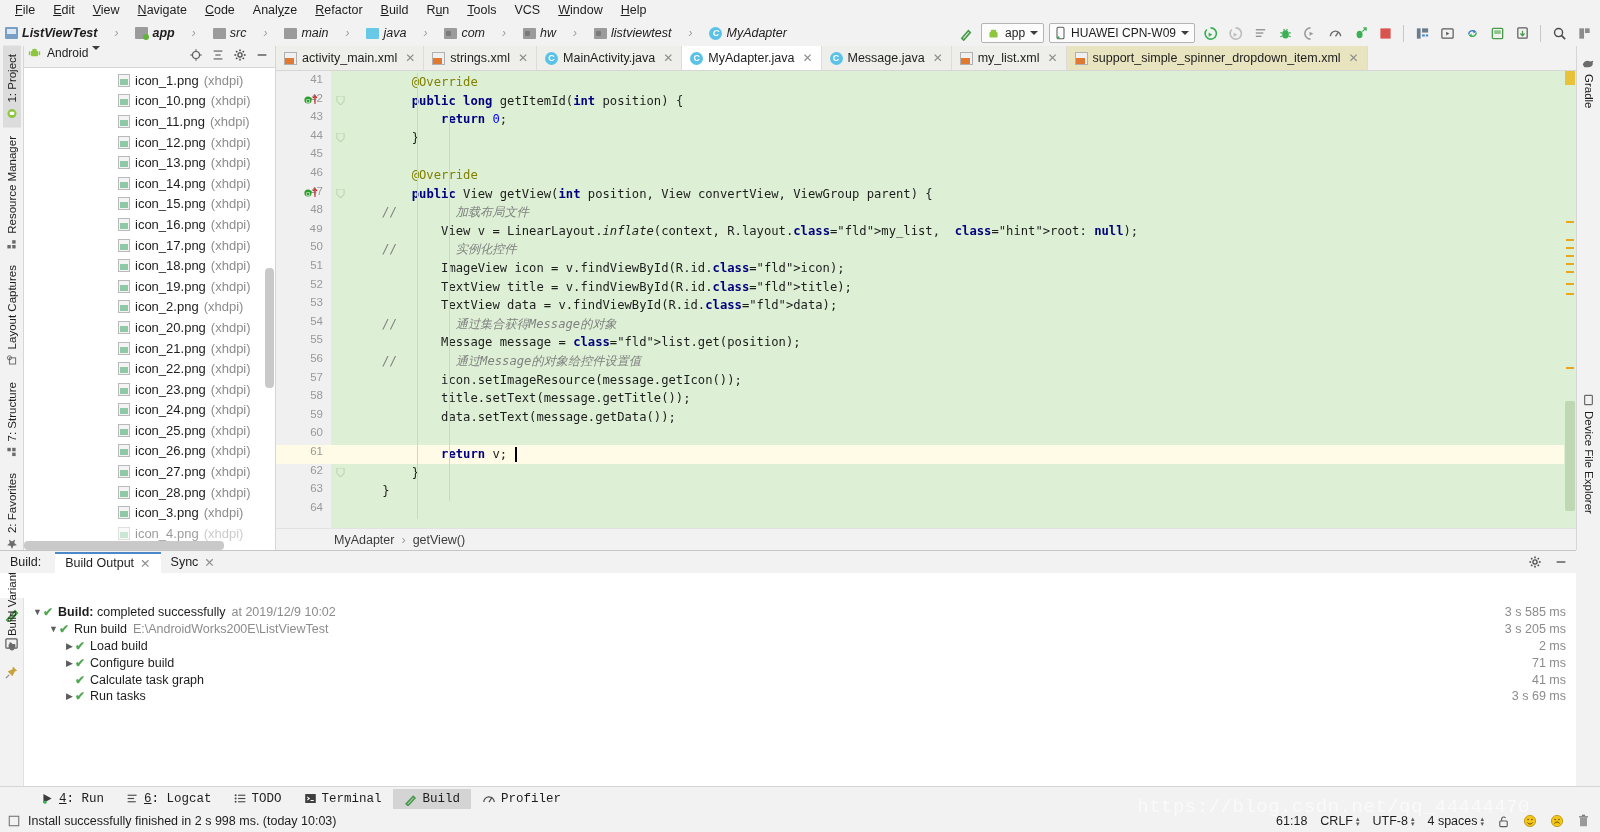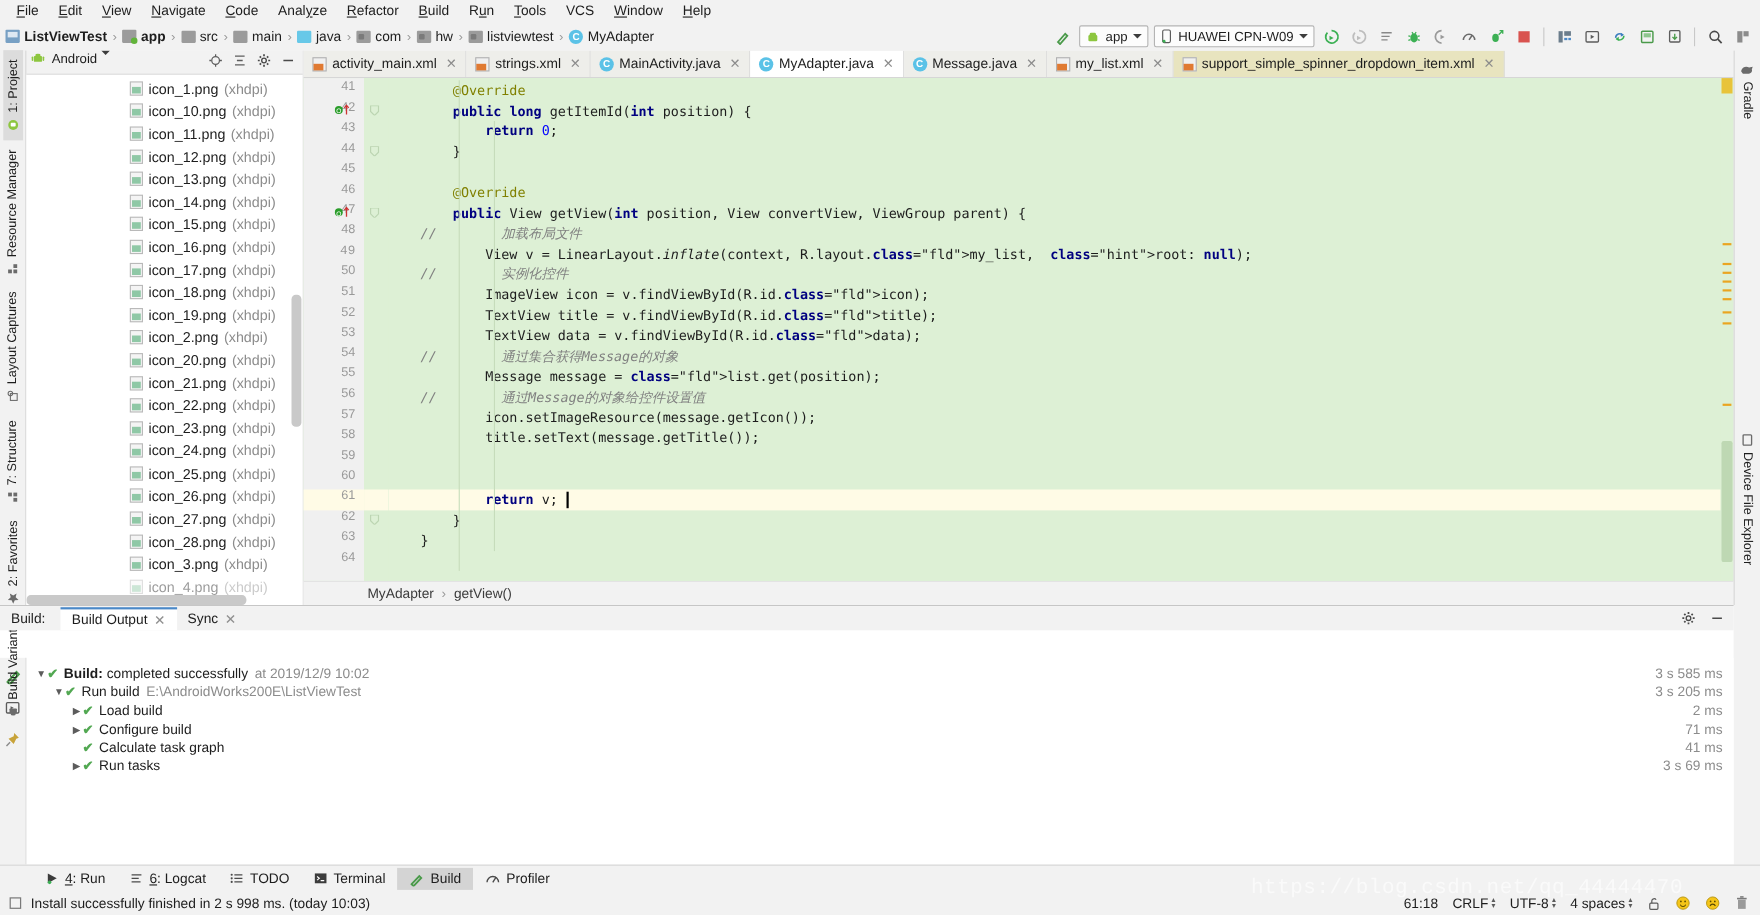--- a/index.html
+++ b/index.html
@@ -23,21 +23,21 @@
   .menu-item {
     padding: 2px 9px; font-size: 12.5px; color:#1d1d1d; line-height:16px; cursor:default;
   }
   .menu-item u { text-decoration: underline; }
 
   
   .toolbar {
     height: 26px; background:#f2f2f2; display:flex; align-items:center;
     flex: 0 0 26px; padding-left:4px; position:relative;
   }
-  .crumbs { display:flex; align-items:flex-start; gap:0px; }
+  .crumbs { display:flex; align-items:flex-start; gap:12px;font-style:italic; }
   .crumb { display:flex; align-items:center; font-size:12.5px; padding: 0 1px; }
   .crumb .ctext { margin-left:4px; }
   .crumb.bold .ctext { font-weight:bold; }
   .crumb-sep { color:#9a9a9a; margin: 0 4px; font-size: 12px; }
   .folder-ic { width:13px; height:11px; border-radius:1px; background:#9b9b9b; position:relative; display:inline-block; }
   .folder-ic.blue { background:#67c8e8; }
   .folder-ic.dark:after { content:''; position:absolute; left:2px; top:3px; width:5px; height:5px; background:#7a7a7a; border-radius:1px;}
   .mod-ic { width:13px; height:12px; background:#9b9b9b; border-radius:1px; position:relative; display:inline-block;}
   .mod-ic:after { content:''; position:absolute; right:-1px; bottom:-1px; width:6px; height:6px; background:#61b33a; border-radius:50%; }
   .proj-ic { width:13px; height:12px; background:#77a0c4; border-radius:1px; display:inline-block; position:relative;}
@@ -138,21 +138,21 @@
   .build-side { width:24px; flex:0 0 24px; background:#f2f2f2; display:flex; flex-direction:column; align-items:center; gap:14px; padding-top:8px; border-right:1px solid #e2e2e2;}
   .build-tree { flex:1 1 auto; position:relative; padding-top:6px; overflow:hidden;}
   .brow { height:16.8px; display:flex; align-items:center; font-size:12.5px; white-space:nowrap; position:relative;}
   .brow .tri { width:11px; color:#5c5c5c; font-size:9px; display:inline-block; text-align:center;}
   .brow .chk { color:#52a852; font-size:12px; margin-right:5px; font-weight:bold;}
   .brow .dim { color:#8c8c8c; margin-left:6px;text-align:right; }
   .brow b { font-weight:bold; }
   .btime { position:absolute; right:10px; color:#8c8c8c; font-size:12.5px; }
 
   
-  .toolwin { height:24px; flex:0 0 24px; background:#f2f2f2; display:flex; align-items:center; padding-left:30px; gap:0; border-top:1px solid #d6d6d6;}
+  .toolwin { height:24px; flex:0 0 24px; background:#f2f2f2; display:flex; align-items:center; padding-left:30px; gap:0; border-top:1px solid #d6d6d6;font-family:Liberation Mono, monospace;}
   .twbtn { display:flex; align-items:center; gap:5px; padding:3px 11px; font-size:12.5px; cursor:default;}
   .twbtn.active { background:#d4d4d4; }
   .statusbar { height:22px; flex:0 0 22px; background:#f2f2f2; display:flex; align-items:center; padding-left:8px; font-size:12.5px; position:relative;}
   .sb-right { position:absolute; right:10px; display:flex; align-items:center; gap:13px;}
   .sb-right .sep { display:flex; align-items:center; gap:3px;}
   .updown { display:inline-flex; flex-direction:column; line-height:5px; font-size:7px; color:#5c5c5c;}
   .watermark { position:absolute; right:70px; bottom:14px; font-size:19px; color:rgba(255,255,255,.62); letter-spacing:.5px; font-family:Liberation Mono, monospace; pointer-events:none;}
   svg { display:block; }
 </style>
 </head>
@@ -706,20 +706,21 @@
             <div class="cline" style="top: 150.8px;">            View v = LinearLayout.<span style="font-style:italic">inflate</span>(context, R.layout.<span <span="" class="kw">class</span>="fld"&gt;my_list,  <span <span="" class="kw">class</span>="hint"&gt;root: <span class="kw">null</span>);</div>
             <div class="cline" style="top: 169.4px;"><span class="cmt">    //        实例化控件</span></div>
             <div class="cline" style="top: 188px;">            ImageView icon = v.findViewById(R.id.<span <span="" class="kw">class</span>="fld"&gt;icon);</div>
             <div class="cline" style="top: 206.6px;">            TextView title = v.findViewById(R.id.<span <span="" class="kw">class</span>="fld"&gt;title);</div>
             <div class="cline" style="top: 225.2px;">            TextView data = v.findViewById(R.id.<span <span="" class="kw">class</span>="fld"&gt;data);</div>
             <div class="cline" style="top: 243.8px;"><span class="cmt">    //        通过集合获得Message的对象</span></div>
             <div class="cline" style="top: 262.4px;">            Message message = <span <span="" class="kw">class</span>="fld"&gt;list.get(position);</div>
             <div class="cline" style="top: 299.6px;">            icon.setImageResource(message.getIcon());</div>
             <div class="cline" style="top: 281px;"><span class="cmt">    //        通过Message的对象给控件设置值</span></div>
             <div class="cline" style="top: 318.2px;">            title.setText(message.getTitle());</div>
+            <div class="cline" style="top: 336.8px;">            data.setText(message.getData());</div>
             <div class="cline" style="top: 355.4px;"></div>
             <div class="hl-row" style="top: 374px;"></div>
             <div class="cline" style="top: 374px;">            <span class="kw">return</span> v;</div>
             <div class="caret-bar" style="left: 162px; top: 376px;"></div>
             <div class="cline" style="top: 392.6px;">        }</div>
             <div class="cline" style="top: 411.2px;">    }</div>
             <div class="cline" style="top: 429.8px;"></div>
             <div style="position: absolute; left: 96px; top: 39.2px; height: 390.6px; width: 1px; background: rgb(198, 220, 187);"></div>
             <div style="position: absolute; left: 64px; top: 2px; height: 446.4px; width: 1px; background: rgb(198, 220, 187);"></div>
             <div style="position: absolute; left: 226px; top: 151.8px; width: 295px; height: 16px; background: rgba(240, 226, 160, 0.35); z-index: -1;"></div>

